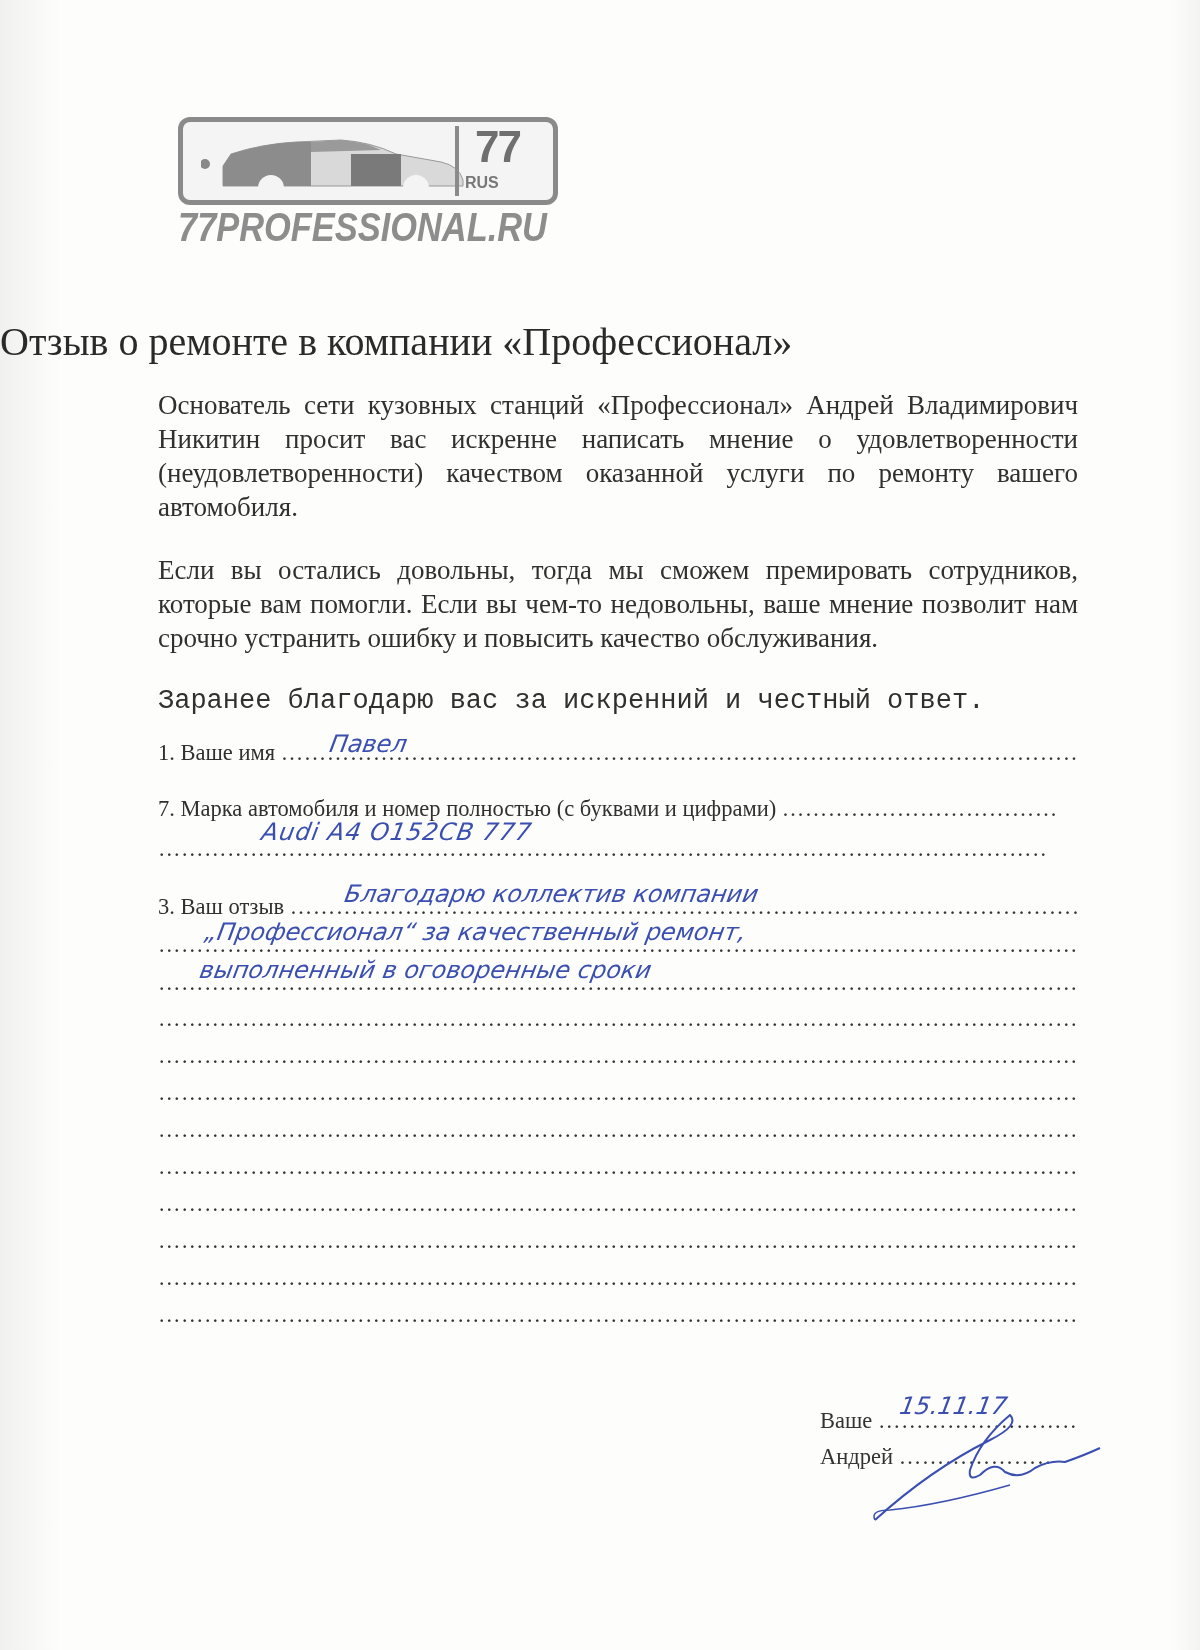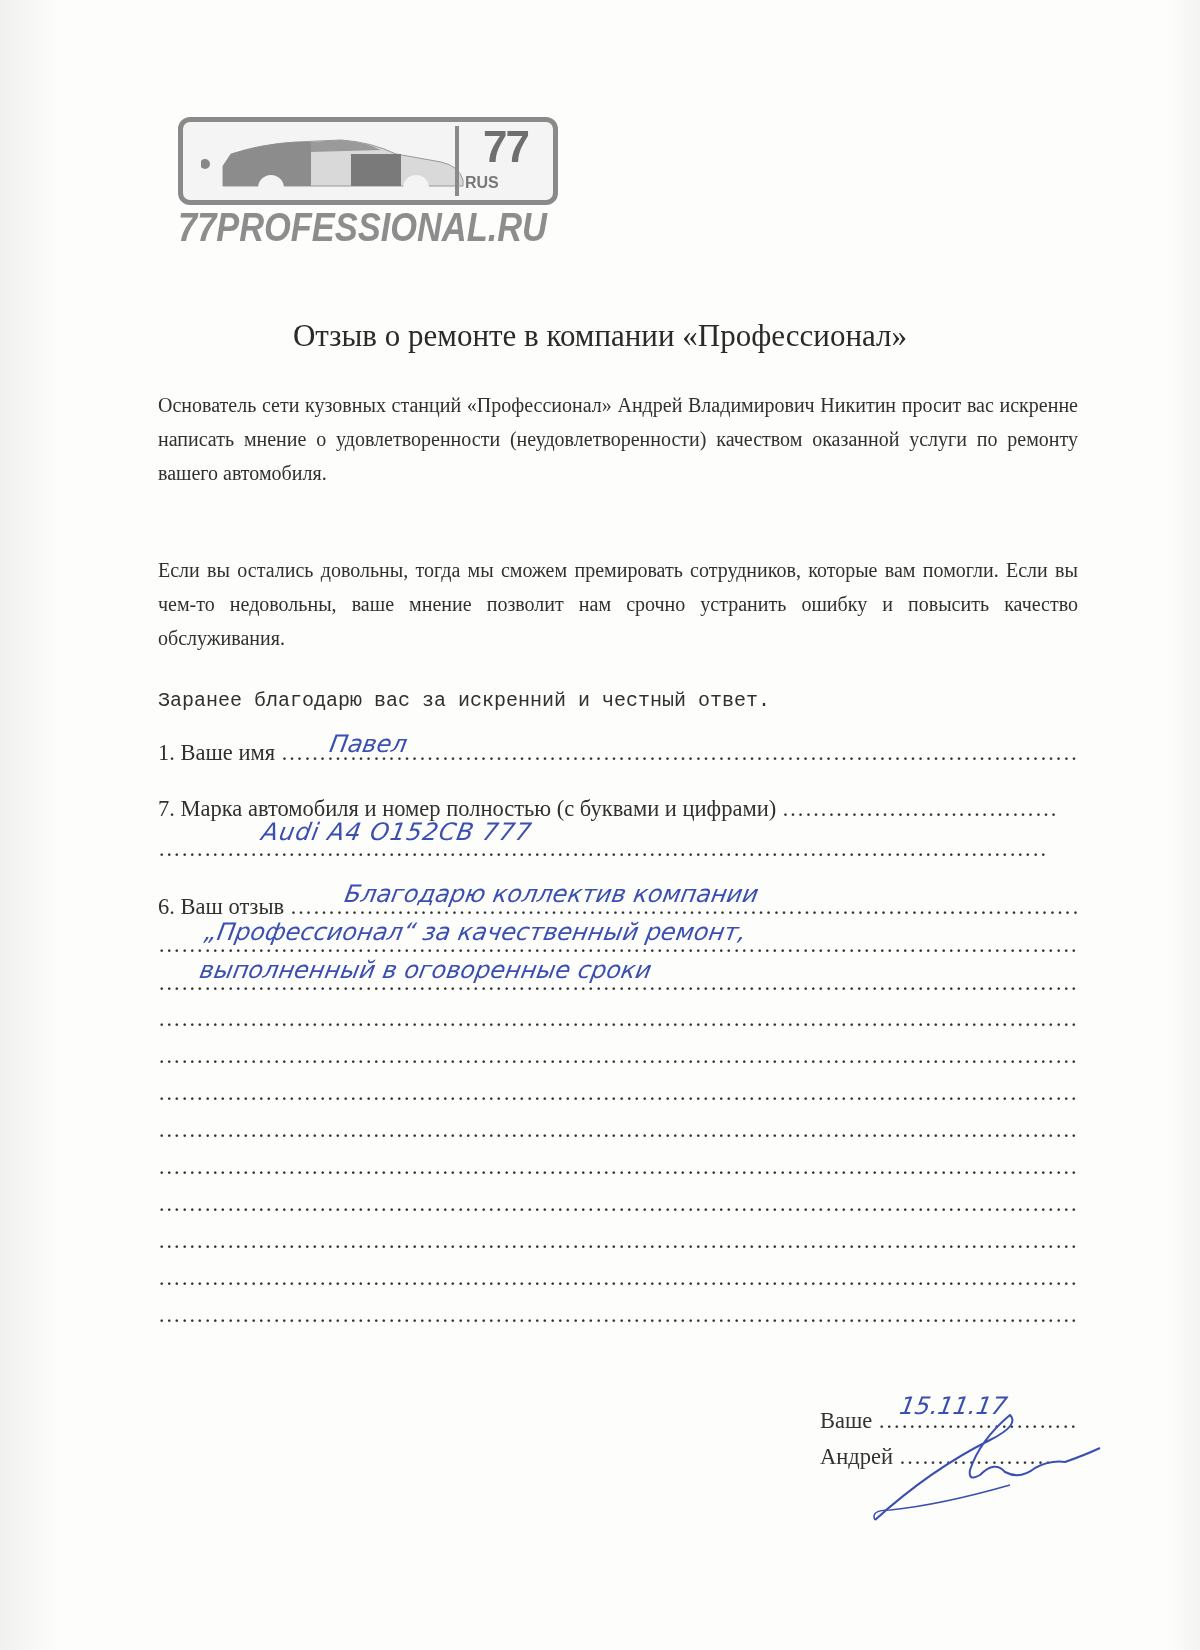--- a/index.html
+++ b/index.html
@@ -11,31 +11,31 @@
     background: linear-gradient(90deg, rgba(0,0,0,0.05), rgba(0,0,0,0)); }
   .scan-edge-r { position: absolute; top: 0; right: 0; width: 30px; height: 1650px;
     background: linear-gradient(270deg, rgba(0,0,0,0.04), rgba(0,0,0,0)); }
 
   .logo { position: absolute; left: 178px; top: 117px; width: 382px; height: 135px; }
   .logo-plate { position: absolute; left: 0; top: 0; width: 380px; height: 88px;
     border: 5px solid #8a8a8a; border-radius: 12px; box-sizing: border-box; background: #f4f4f4; }
   .logo-car { position: absolute; left: 18px; top: 14px; }
   .logo-num { position: absolute; right: 8px; top: 4px; width: 86px; height: 70px;
     border-left: 4px solid #8a8a8a; }
-  .logo-77 { position: absolute; left: 24px; top: -4px; font-family: "Liberation Sans", sans-serif;
+  .logo-77 { position: absolute; left: 16px; top: -4px; font-family: "Liberation Sans", sans-serif;
     font-weight: bold; font-size: 44px; color: #6f6f6f; letter-spacing: -2px; }
   .logo-rus { position: absolute; left: 6px; top: 48px; font-family: "Liberation Sans", sans-serif;
     font-weight: bold; font-size: 16px; color: #777; }
   .logo-url { position: absolute; left: 0; top: 88px; font-family: "Liberation Sans", sans-serif;
     font-weight: bold; font-size: 40px; color: #8d8d8d; letter-spacing: 0px; font-style: italic;
     transform: scaleX(0.86); transform-origin: left; white-space: nowrap; }
 
-  .title { position: absolute; left: 0; width: 1200px; top: 318px; text-align: center;
-    font-size: 31px; color: #2a2a2a; }
-  .para { position: absolute; left: 158px; width: 920px; font-size: 20px; line-height: 34px;
+  .title { position: absolute; left: 0; width: 1200px; top: 318px; 
+    font-size: 40px; color: #2a2a2a; }
+  .para { position: absolute; left: 158px; width: 920px; font-size: 27px; line-height: 34px;
     text-align: justify; text-align-last: left; color: #303030; }
   .p1 { top: 388px; }
   .p2 { top: 553px; }
   .p3 { top: 684px; font-family: Liberation Mono, monospace; }
 
   .line { position: absolute; left: 158px; width: 920px; font-size: 22.5px; color: #303030;
     white-space: nowrap; overflow: hidden; }
   .dots { color: #333; letter-spacing: 0.5px; }
   .hand { font-family: "DejaVu Sans", sans-serif; font-style: italic; color: #3a4fb0;
     font-size: 24px; position: absolute; white-space: nowrap; transform: skewX(-10deg); }
@@ -83,21 +83,21 @@
 <div class="line" style="top:796px; width:900px;">
   <span>7. Марка автомобиля и номер полностью (с буквами и цифрами)</span>
   <span class="dots">……………………………………………………………………………………………………………………………………………………………………………………………………………</span>
 </div>
 <div class="line" style="top:836px; width:890px;">
   <span class="dots">……………………………………………………………………………………………………………………………………………………………………………………………………………</span>
 </div>
 <div class="hand" style="left:262px; top:818px; letter-spacing:1px;">Audi A4   O152CB 777</div>
 
 <div class="line" style="top:894px;">
-  <span>6. Ваш отзыв</span>
+  <span>3. Ваш отзыв</span>
   <span class="dots">……………………………………………………………………………………………………………………………………………………………………………………………………………</span>
 </div>
 <div class="line" style="top:932px;"><span class="dots">……………………………………………………………………………………………………………………………………………………………………………………………………………</span></div>
 <div class="line" style="top:970px;"><span class="dots">……………………………………………………………………………………………………………………………………………………………………………………………………………</span></div>
 <div class="hand" style="left:345px; top:880px;">Благодарю коллектив компании</div>
 <div class="hand" style="left:205px; top:918px;">„Профессионал“ за качественный ремонт,</div>
 <div class="hand" style="left:200px; top:956px;">выполненный в оговоренные сроки</div>
 
 <div class="line" style="top:1006px;"><span class="dots">……………………………………………………………………………………………………………………………………………………………………………………………………………</span></div>
 <div class="line" style="top:1043px;"><span class="dots">……………………………………………………………………………………………………………………………………………………………………………………………………………</span></div>

